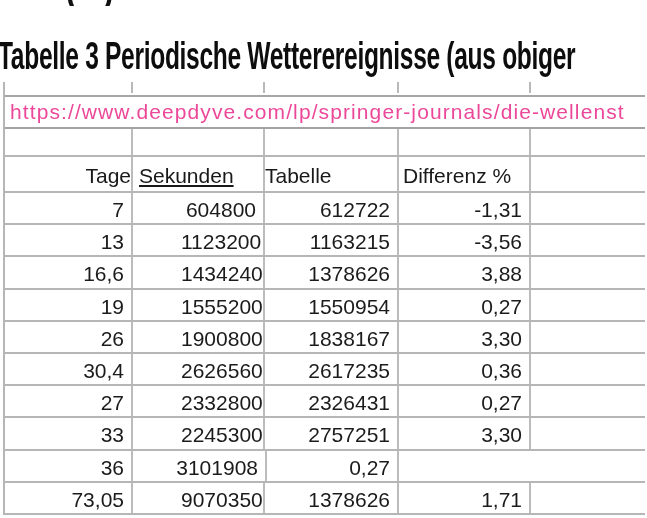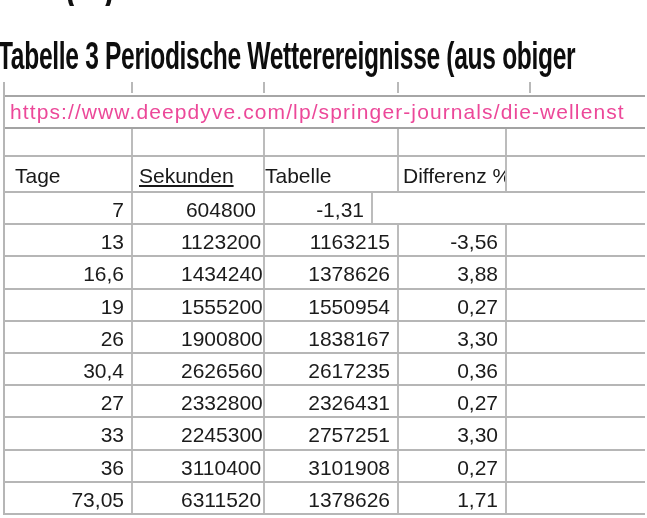--- a/index.html
+++ b/index.html
@@ -20,24 +20,24 @@
     font-size:39px;font-weight:bold;letter-spacing:-0.5px;white-space:nowrap;
     transform:scaleX(0.63);transform-origin:0 50%;color:#0d0d0d;
   }
   
   .grid{
     position:absolute;left:3px;top:82px;width:642px;
     border-left:2px solid #b6b6b6;box-sizing:border-box;
   }
   .row{display:flex;border-bottom:2px solid #b6b6b6;box-sizing:border-box;}
   .cell{box-sizing:border-box;overflow:hidden;white-space:nowrap;}
-  .c0{width:128px;}
+  .c0{width:128px;text-align:right;}
   .c1{width:132px;padding-left:48px;}
   .c2{width:134px;}
-  .c3{width:108px;}
+  .c3{width:132px;}
   .c4{flex:1;}
   .c0,.c1,.c2,.c3{border-right:2px solid #bcbcbc;}
   
   .tick-row{position:relative;height:13px;border-bottom:2px solid #a6a6a6;}
   .tick{position:absolute;top:0;width:2px;height:11px;background:#b9b9b9;}
   .t1{left:126px;}.t2{left:258px;}.t3{left:392px;}.t4{left:524px;}
   
   .url-row{
     height:32px;border-bottom:2px solid #a3a3a3;box-sizing:border-box;
     line-height:30px;font-size:21px;letter-spacing:1.1px;white-space:nowrap;
@@ -88,20 +88,21 @@
       <div class="cell c1">Sekunden</div>
       <div class="cell c2">Tabelle</div>
       <div class="cell c3">Differenz %</div>
       <div class="cell c4"></div>
     </div>
 
     <div id="data-rows">
         <div class="row data-row">
           <div class="cell c0">7</div>
           <div class="cell c1">604800</div>
+          <div class="cell c2">612722</div>
           <div class="cell c3">-1,31</div>
           <div class="cell c4"></div>
         </div>
         <div class="row data-row">
           <div class="cell c0">13</div>
           <div class="cell c1">1123200</div>
           <div class="cell c2">1163215</div>
           <div class="cell c3">-3,56</div>
           <div class="cell c4"></div>
         </div>
@@ -142,28 +143,27 @@
         </div>
         <div class="row data-row">
           <div class="cell c0">33</div>
           <div class="cell c1">2245300</div>
           <div class="cell c2">2757251</div>
           <div class="cell c3">3,30</div>
           <div class="cell c4"></div>
         </div>
         <div class="row data-row">
           <div class="cell c0">36</div>
-          <div class="cell c1">3110400</div>
           <div class="cell c2">3101908</div>
           <div class="cell c3">0,27</div>
           <div class="cell c4"></div>
         </div>
         <div class="row data-row">
           <div class="cell c0">73,05</div>
-          <div class="cell c1">6311520</div>
+          <div class="cell c1">9070350</div>
           <div class="cell c2">1378626</div>
           <div class="cell c3">1,71</div>
           <div class="cell c4"></div>
         </div>
       </div>
 
   </div>
 </div>
 
 </body></html>

